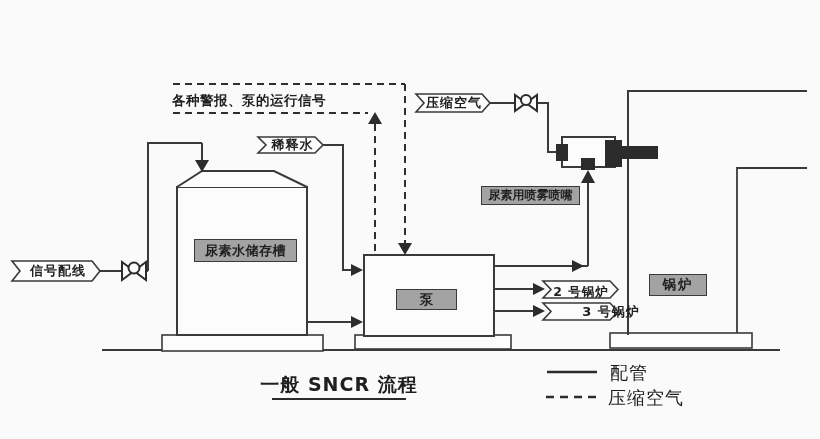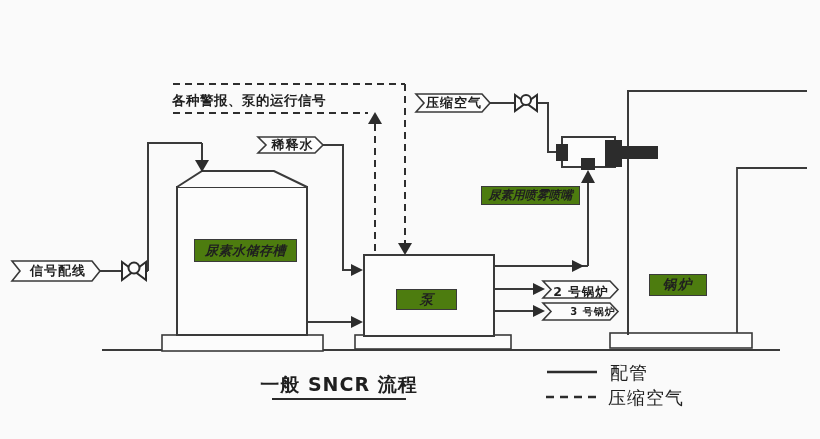--- a/index.html
+++ b/index.html
@@ -14,23 +14,22 @@
   .canvas svg{position:absolute;left:0;top:0;}
   .lbl{
     position:absolute;
     display:flex;align-items:center;justify-content:center;
     white-space:nowrap;
     color:#1f1f1f;
   }
   .tag{font-size:13px;font-weight:bold;letter-spacing:1px;}
   .boxlbl{
     border:1.6px solid #3a3a3a;
-    background:#4d7c0f;
+    background:#a3a3a3;
     font-weight:bold;
-    font-style:italic;
   }
   .sig{font-size:13.5px;font-weight:bold;letter-spacing:0.5px;justify-content:flex-start;}
   .title{
     font-size:19px;font-weight:bold;letter-spacing:1px;
     border-bottom:2px solid #2a2a2a;
     padding-bottom:3px;
   }
   .legendtxt{font-size:18px;font-weight:normal;letter-spacing:1px;justify-content:flex-start;}
 </style>
 </head>
@@ -105,21 +104,21 @@
     <path d="M547,372 H597" stroke="#2c2c2c" stroke-width="2.5"></path>
     <path d="M546,397 H602" stroke="#2c2c2c" stroke-width="2.5" stroke-dasharray="8,6"></path>
   </svg>
 
   <div class="lbl sig" style="left:172px;top:92px;width:220px;height:18px;">各种警报、泵的运行信号</div>
 
   <div class="lbl tag" style="left:20px;top:262px;width:76px;height:18px;">信号配线</div>
   <div class="lbl tag" style="left:265px;top:138px;width:55px;height:14px;">稀释水</div>
   <div class="lbl tag" style="left:423px;top:95px;width:62px;height:16px;">压缩空气</div>
   <div class="lbl tag" style="left:550px;top:282px;width:62px;height:21px;font-size:12.5px;">2 号锅炉</div>
-  <div class="lbl tag" style="left:562px;top:304px;width:62px;height:15px;font-size:10px;">3 号锅炉</div>
+  <div class="lbl tag" style="left:580px;top:304px;width:62px;height:15px;font-size:13px;">3 号锅炉</div>
 
   <div class="lbl boxlbl" style="left:194px;top:239px;width:101px;height:21px;font-size:13px;letter-spacing:0.5px;">尿素水储存槽</div>
   <div class="lbl boxlbl" style="left:396px;top:289px;width:59px;height:19px;font-size:13.5px;">泵</div>
   <div class="lbl boxlbl" style="left:481px;top:186px;width:97px;height:17px;font-size:12px;">尿素用喷雾喷嘴</div>
   <div class="lbl boxlbl" style="left:649px;top:274px;width:56px;height:20px;font-size:13.5px;letter-spacing:2px;">锅炉</div>
 
   <div class="lbl title" style="left:272px;top:375px;width:134px;height:20px;">一般 SNCR 流程</div>
 
   <div class="lbl legendtxt" style="left:610px;top:364px;width:60px;height:17px;">配管</div>
   <div class="lbl legendtxt" style="left:608px;top:389px;width:80px;height:17px;">压缩空气</div>

